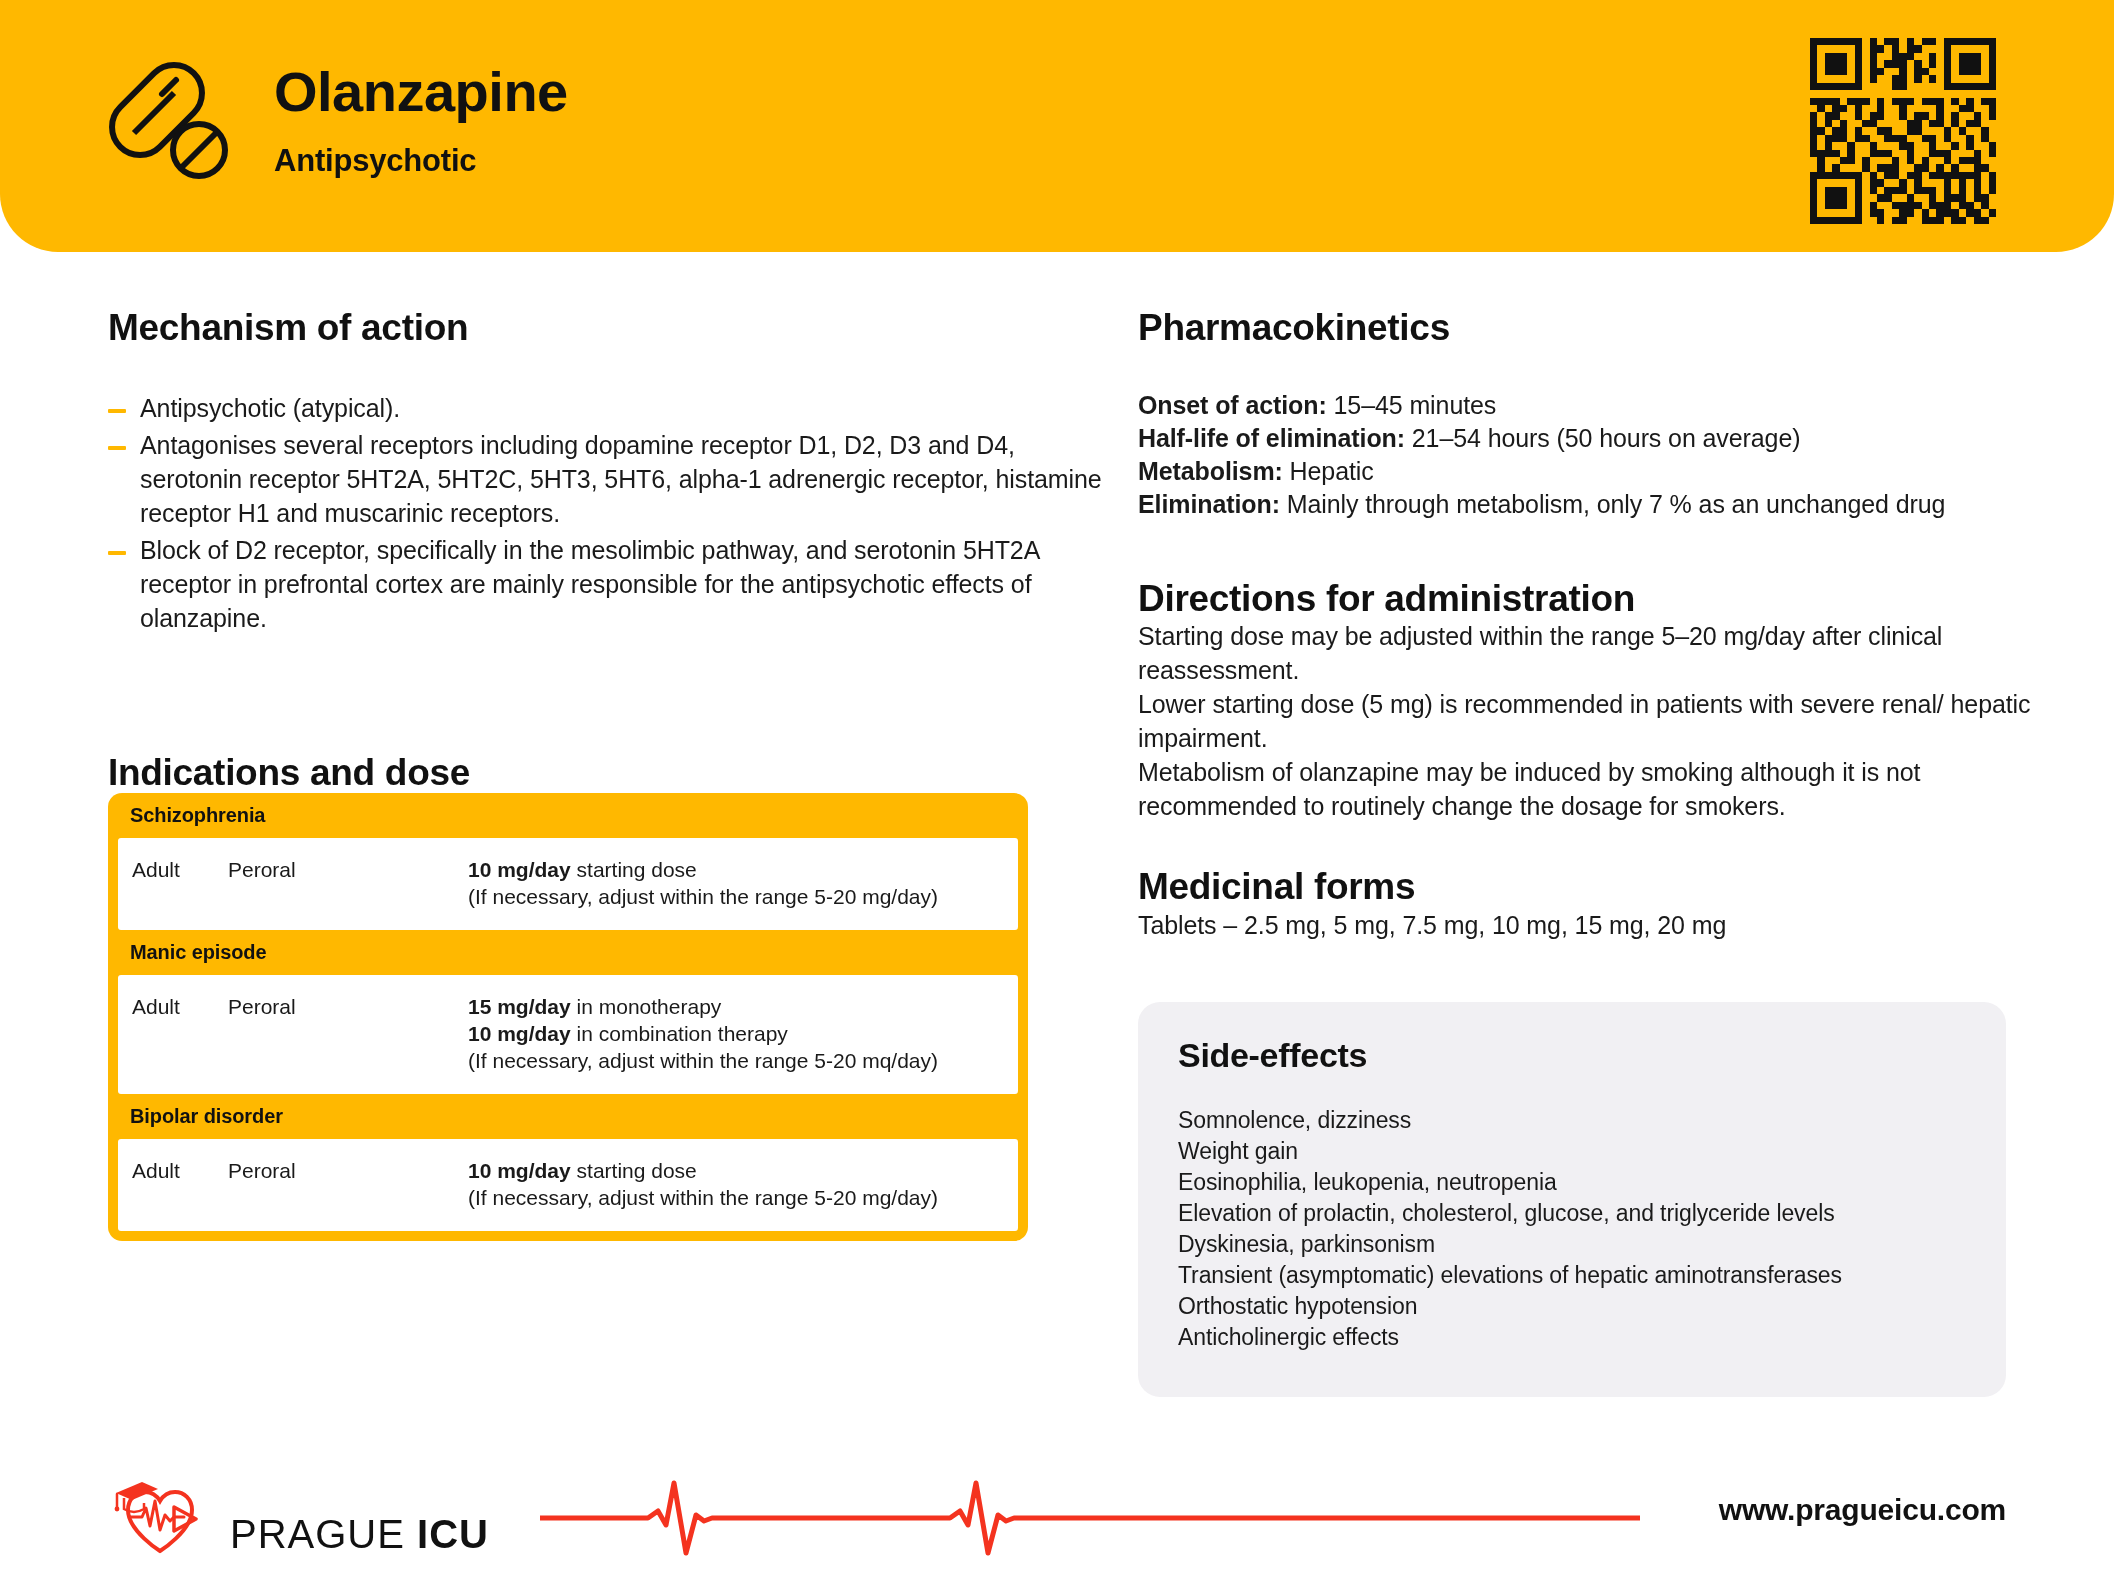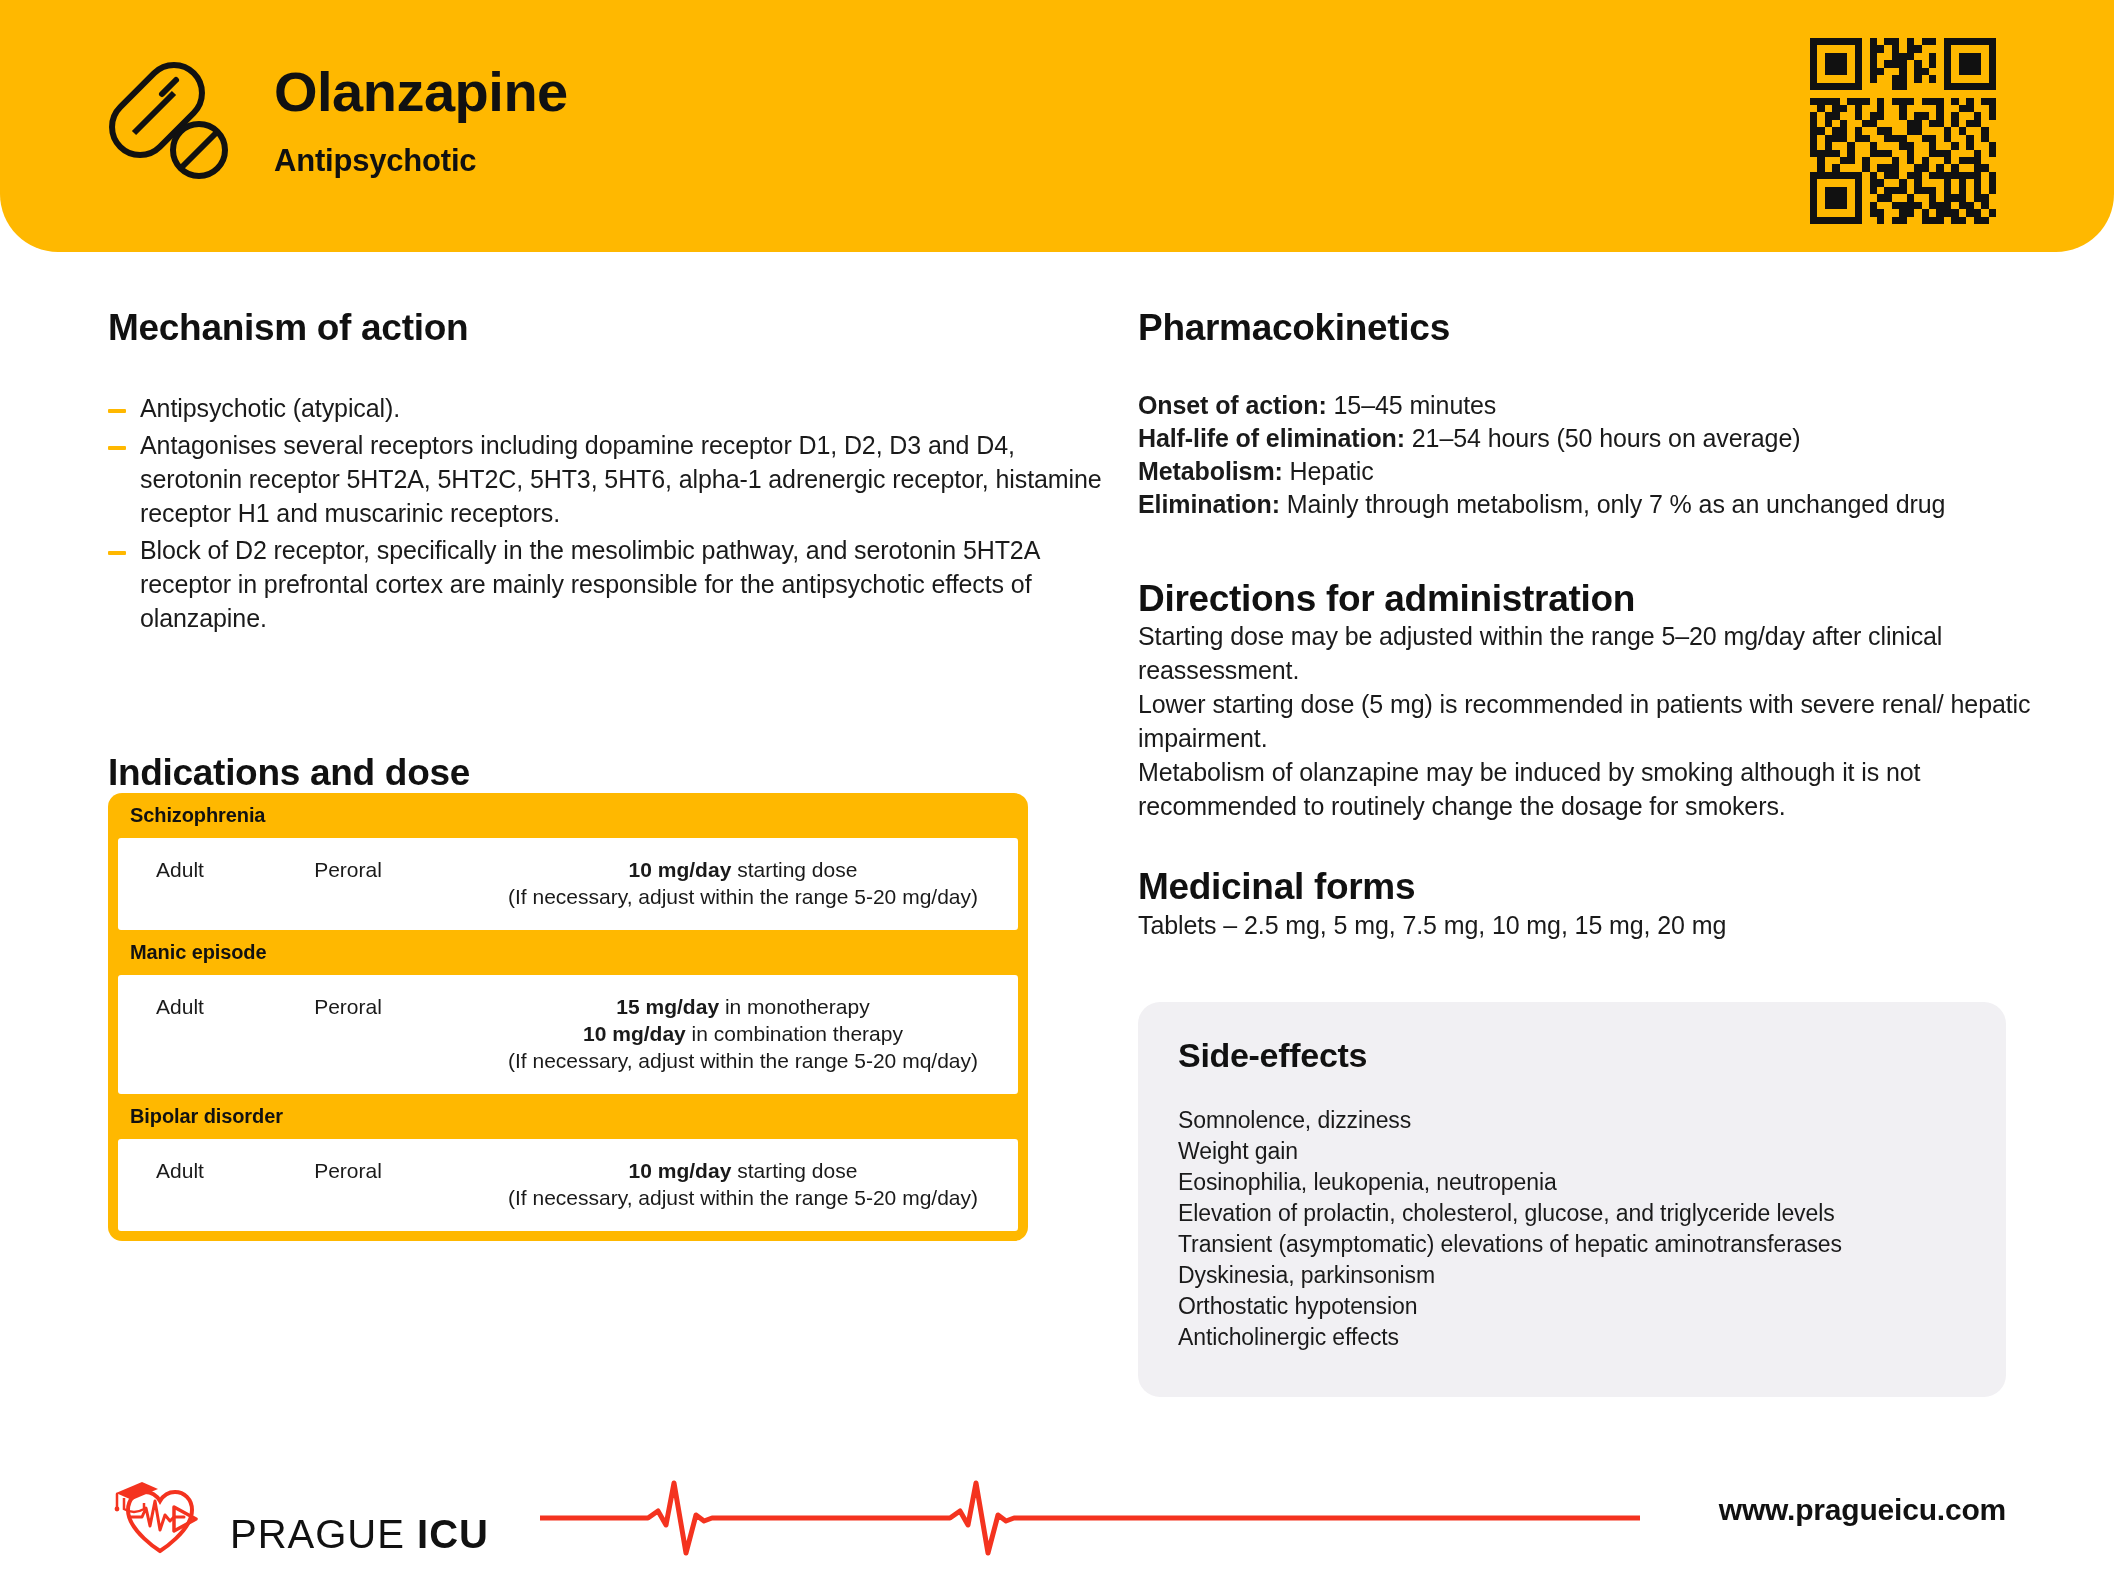--- a/index.html
+++ b/index.html
@@ -124,21 +124,20 @@
     padding: 11px 0 11px 22px;
     letter-spacing: -0.1px;
   }
   .dose-row {
     background: #ffffff;
     margin: 0 10px;
     display: flex;
     align-items: flex-start;
     padding: 18px 0 20px 0;
     border-radius: 3px;
-    text-align: center;
   }
   .dose-row.first { border-radius: 3px; }
   .dose-age {
     flex: 0 0 96px;
     margin-left: 14px;
     font-size: 21px;
     color: #1a1a1a;
     line-height: 28px;
   }
   .dose-route {
@@ -502,22 +501,22 @@
       <div class="para-line">Tablets – 2.5 mg, 5 mg, 7.5 mg, 10 mg, 15 mg, 20 mg</div>
     </div>
 
     <div class="side-box">
       <div class="side-title">Side-effects</div>
       <div class="side-list">
         <div class="side-item">Somnolence, dizziness</div>
         <div class="side-item">Weight gain</div>
         <div class="side-item">Eosinophilia, leukopenia, neutropenia</div>
         <div class="side-item">Elevation of prolactin, cholesterol, glucose, and triglyceride levels</div>
+        <div class="side-item">Dyskinesia, parkinsonism</div>
         <div class="side-item">Transient (asymptomatic) elevations of hepatic aminotransferases</div>
-        <div class="side-item">Dyskinesia, parkinsonism</div>
         <div class="side-item">Orthostatic hypotension</div>
         <div class="side-item">Anticholinergic effects</div>
       </div>
     </div>
   </div>
 
   <div class="footer">
 
     <div class="footer-logo">
       <span>

